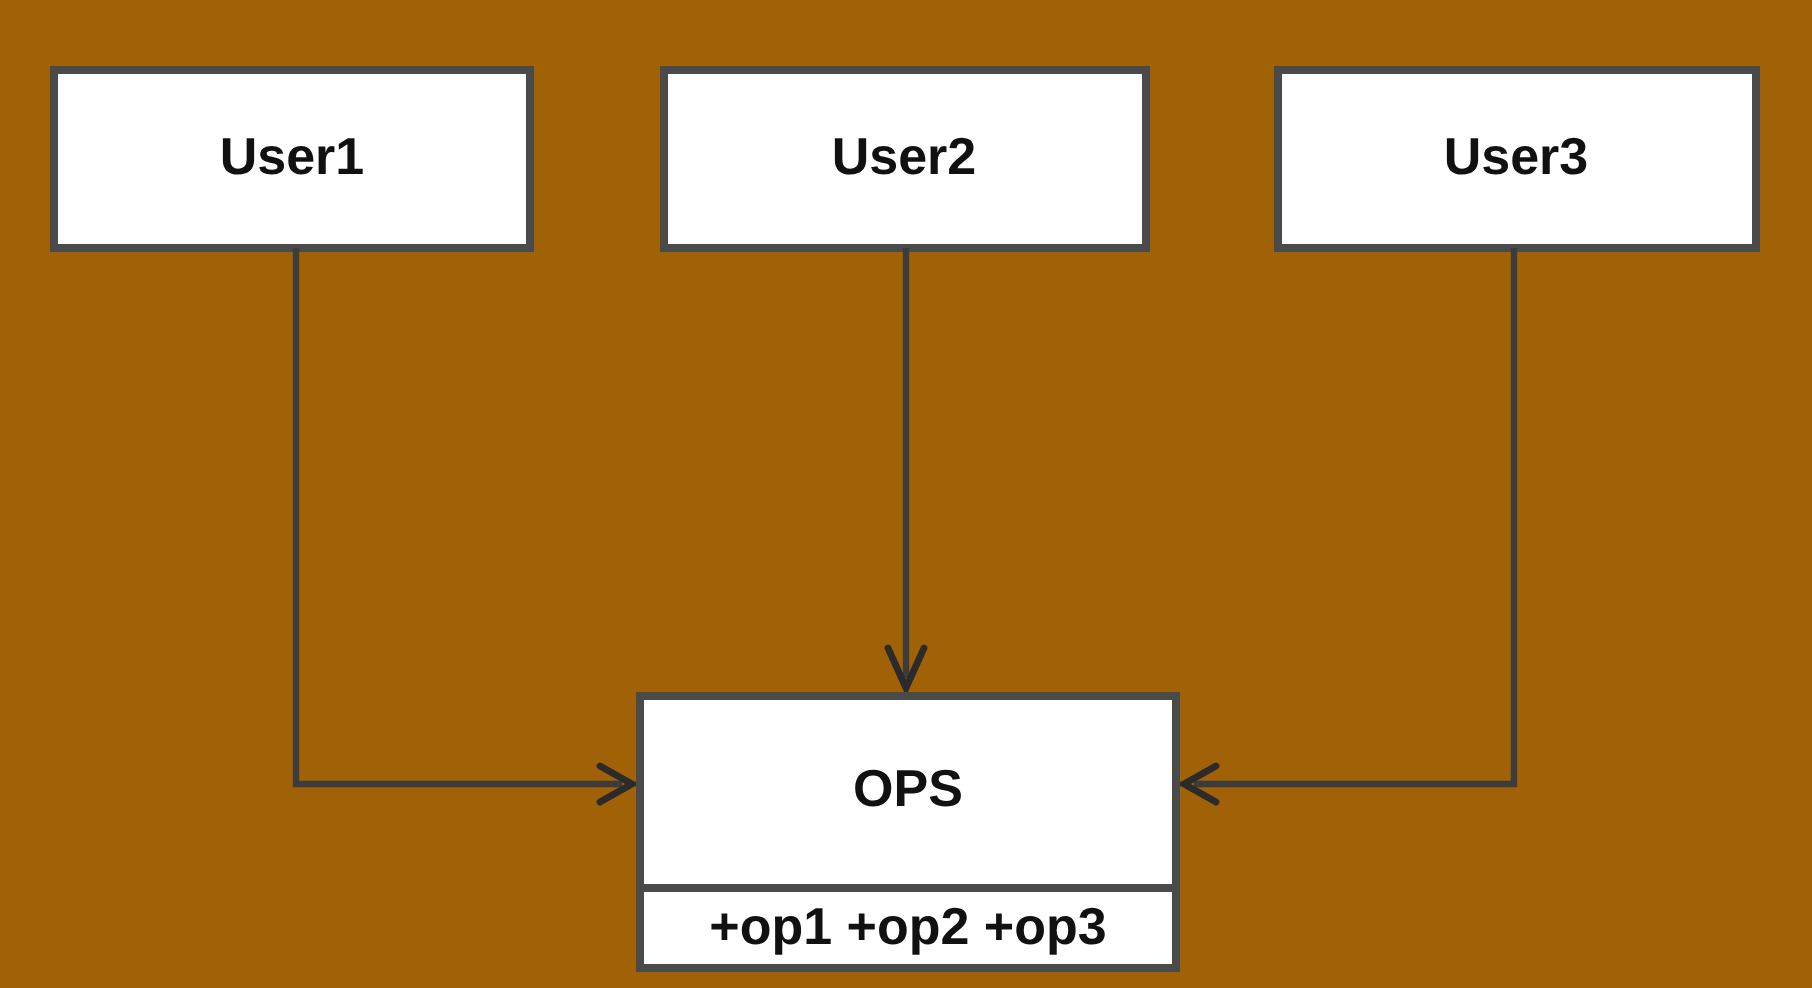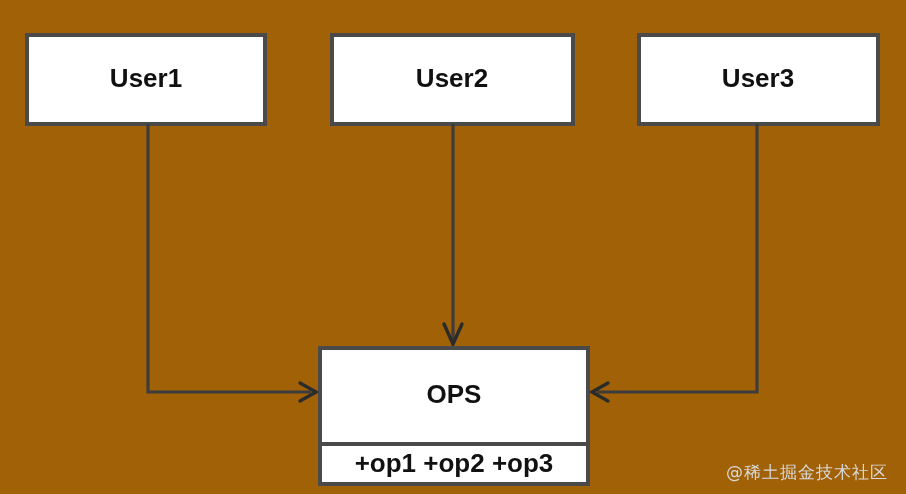--- a/index.html
+++ b/index.html
@@ -121,15 +121,14 @@
 
     <g>
       <rect class="node-box" x="320" y="348" width="268" height="136"></rect>
       <text class="ops-ops-label" x="454" y="396">OPS</text>
       <line class="divider-line" x1="320" y1="444" x2="588" y2="444"></line>
       <text class="ops-label" x="454" y="465">+op1 +op2 +op3</text>
     </g>
 
   </svg>
 
-  <div class="watermark">@稀土掘金技术社区</div>
 
 </div>
 
 </body></html>

